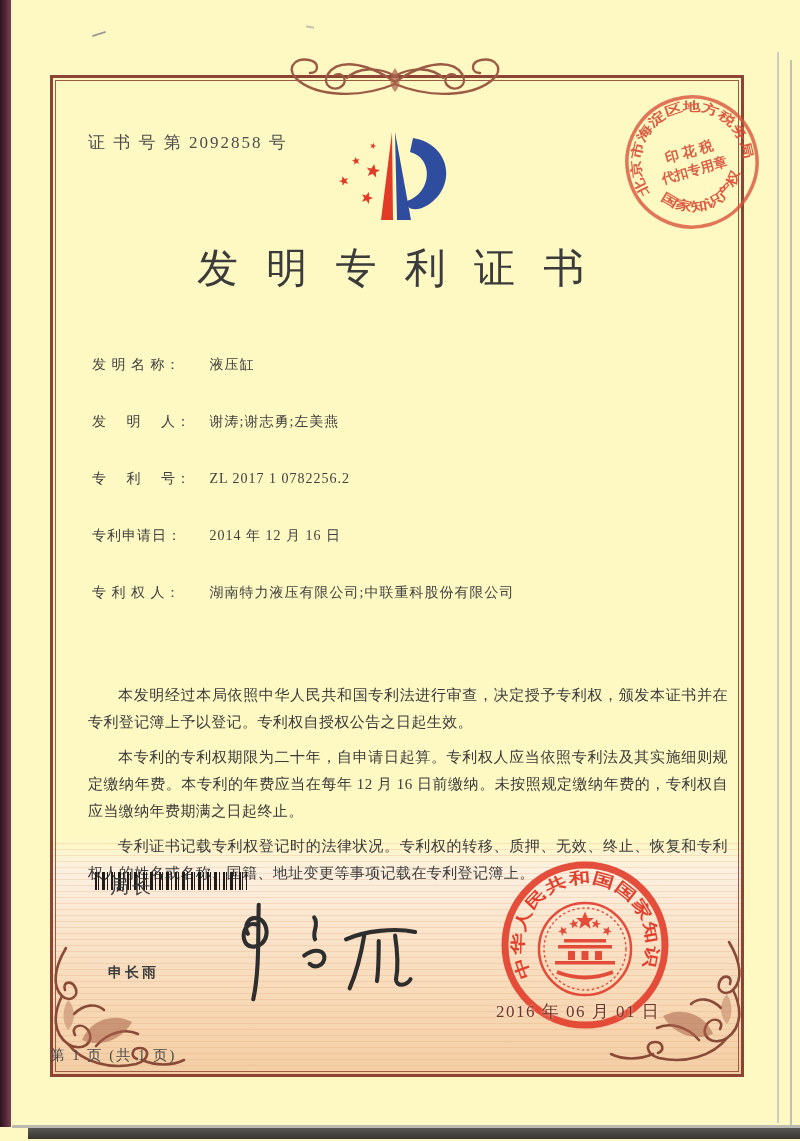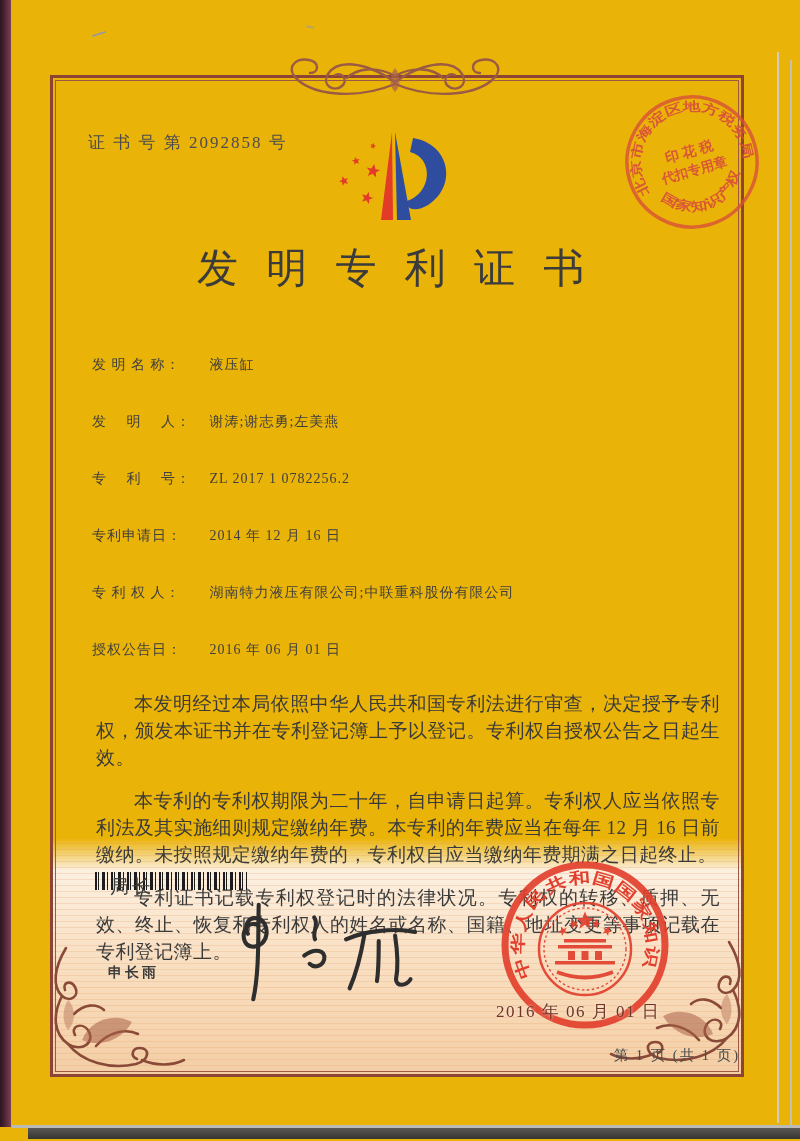--- a/index.html
+++ b/index.html
@@ -1,17 +1,17 @@
 <!DOCTYPE html>
 <html><head>
 <meta charset="utf-8">
 <style>
   html,body{margin:0;padding:0;}
   body{font-family:"Liberation Serif","DejaVu Serif",serif;background:#e9e9e6;}
-  .stage{position:relative;width:800px;height:1141px;background:#eab308;overflow:hidden;}
+  .stage{position:relative;width:800px;height:1141px;background:#fef9c3;overflow:hidden;}
 
   
   .spine-bar{position:absolute;left:0;top:0;bottom:14px;width:11px;
     background:linear-gradient(90deg,#2c141e 0%,#56293a 55%,#7c4256 100%);}
   .page-right-edge-1{position:absolute;top:52px;bottom:18px;right:21px;width:2px;background:#cfccc6;}
   .page-right-edge-2{position:absolute;top:60px;bottom:14px;right:8px;width:2px;background:#c3c0ba;}
   .photo-bottom-light{position:absolute;left:12px;right:0;bottom:13px;height:3px;background:#bcbab4;}
   .photo-bottom-strip{position:absolute;left:28px;right:0;bottom:2px;height:11px;background:linear-gradient(180deg,#5a5955,#353431);}
   .speck{position:absolute;background:#9b9b96;}
   .speck1{left:92px;top:33px;width:14px;height:2px;transform:rotate(-18deg);}
@@ -39,38 +39,38 @@
     font-size:41px;letter-spacing:9px;color:#3b3b3b;font-weight:400;}
 
   
   .fields{position:absolute;left:92px;top:356px;}
   .field-row{margin-bottom:39px;font-size:14px;color:#3f3f3f;letter-spacing:1px;white-space:nowrap;}
   .field-label{display:inline-block;min-width:110px;}
   .field-value{padding-left:3px;}
 
   
   .paras{position:absolute;left:80px;top:674px;width:656px;}
-  .paras p{margin:16px;text-indent:2em;font-size:19px;line-height:27px;text-align:justify;color:#3a3a3a;letter-spacing:.4px;}
+  .paras p{margin:8px;text-indent:2em;font-size:15px;line-height:27px;text-align:justify;color:#3a3a3a;letter-spacing:.4px;}
 
   
   .barcode{position:absolute;left:95px;top:872px;width:152px;height:18px;
     background:repeating-linear-gradient(90deg,
       #1c1c1c 0px,#1c1c1c 2px, transparent 2px, transparent 3px,
       #1c1c1c 3px,#1c1c1c 4px, transparent 4px, transparent 7px,
       #1c1c1c 7px,#1c1c1c 10px, transparent 10px, transparent 12px,
       #1c1c1c 12px,#1c1c1c 13px, transparent 13px, transparent 16px);}
   .sig-title{position:absolute;left:110px;top:874px;font-family:"Liberation Sans","DejaVu Sans",sans-serif;
     font-size:19px;font-weight:400;color:#3c3c3c;letter-spacing:3px;}
   .sig-name{position:absolute;left:108px;top:964px;font-family:"Liberation Sans","DejaVu Sans",sans-serif;
     font-size:14px;font-weight:600;color:#3c3c3c;letter-spacing:3px;}
   .signature-svg{position:absolute;left:226px;top:893px;}
   .seal-svg{position:absolute;left:490px;top:850px;}
   .seal-date{position:absolute;left:496px;top:1000px;font-size:17px;letter-spacing:1.5px;color:#6f3526;
     text-shadow:0 0 3px rgba(255,240,228,.9);}
-  .footer-page{position:absolute;left:50px;top:1046px;width:690px;text-align:right;
+  .footer-page{position:absolute;left:50px;top:1046px;width:690px;text-align:left;
     font-size:14.5px;letter-spacing:2px;color:#4a4a4a;font-family:Liberation Serif, serif;}
 
   
   .stamp-svg{position:absolute;left:614px;top:84px;transform:rotate(-16deg);opacity:.92;}
 </style>
 </head>
 <body>
 
 <div class="stage">
 
@@ -161,24 +161,20 @@
       <span class="field-label">专　 利　 号：</span>
       <span class="field-value">ZL 2017 1 0782256.2</span>
     </div>
     <div class="field-row">
       <span class="field-label">专利申请日：</span>
       <span class="field-value">2014 年 12 月 16 日</span>
     </div>
     <div class="field-row">
       <span class="field-label">专 利 权 人：</span>
       <span class="field-value">湖南特力液压有限公司;中联重科股份有限公司</span>
-    </div>
-    <div class="field-row">
-      <span class="field-label">授权公告日：</span>
-      <span class="field-value">2016 年 06 月 01 日</span>
     </div>
   </div>
 
   <div class="paras">
     <p>本发明经过本局依照中华人民共和国专利法进行审查，决定授予专利权，颁发本证书并在专利登记簿上予以登记。专利权自授权公告之日起生效。</p>
     <p>本专利的专利权期限为二十年，自申请日起算。专利权人应当依照专利法及其实施细则规定缴纳年费。本专利的年费应当在每年 12 月 16 日前缴纳。未按照规定缴纳年费的，专利权自应当缴纳年费期满之日起终止。</p>
     <p>专利证书记载专利权登记时的法律状况。专利权的转移、质押、无效、终止、恢复和专利权人的姓名或名称、国籍、地址变更等事项记载在专利登记簿上。</p>
   </div>
 
   <div class="barcode"></div>

